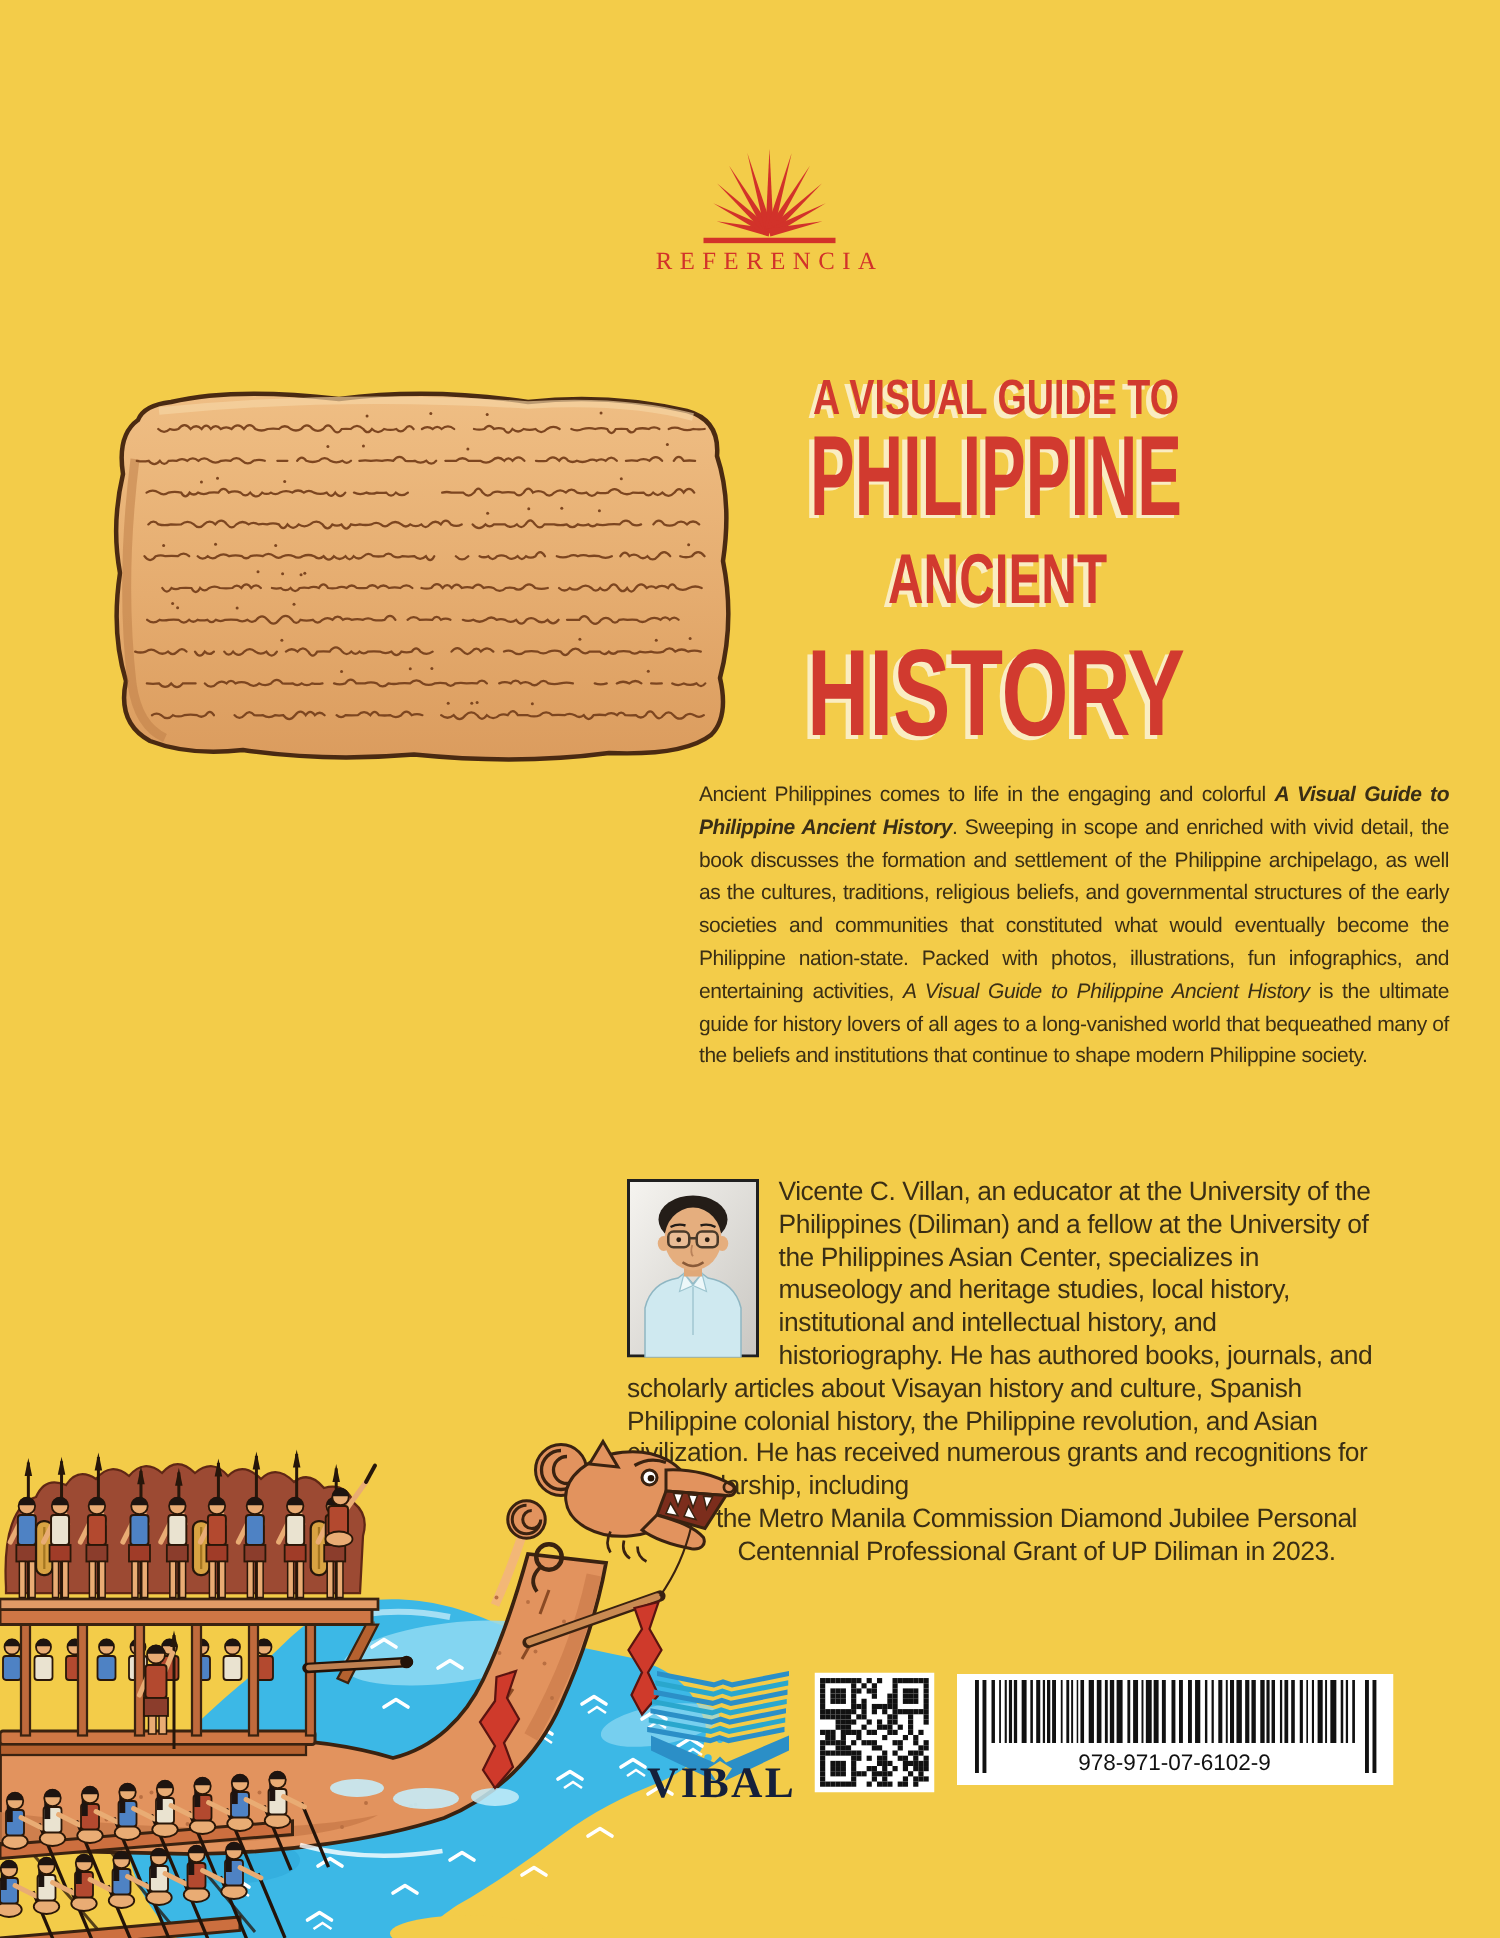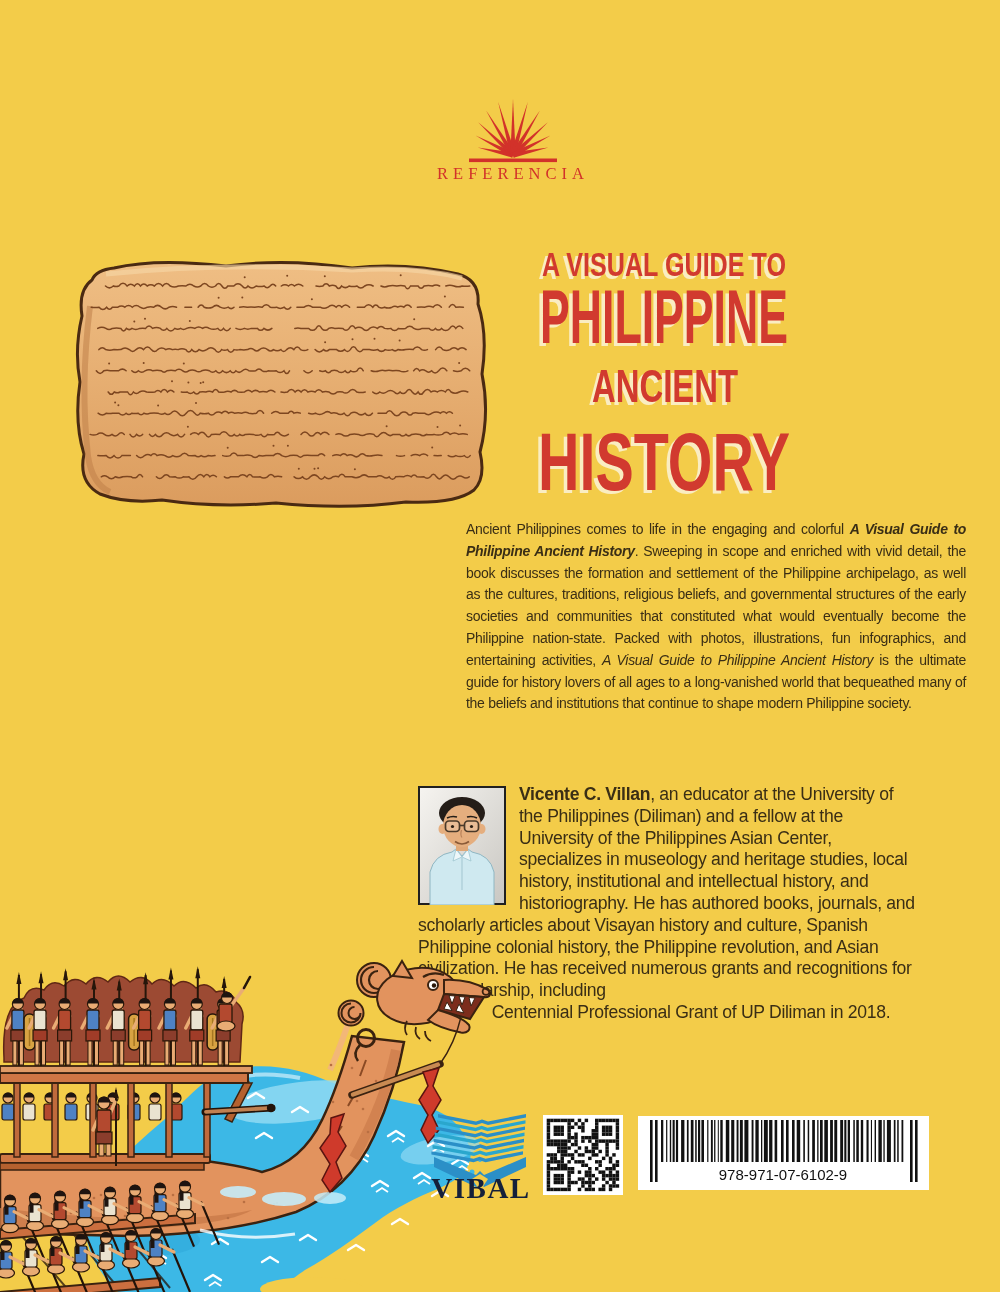--- a/index.html
+++ b/index.html
@@ -3,21 +3,21 @@
 <meta charset="utf-8">
 <style>
   html,body{margin:0;padding:0}
   body{
     width:1000px;height:1292px;position:relative;overflow:hidden;
     background:#F3CC49;
     font-family:"Liberation Sans","DejaVu Sans",sans-serif;
   }
   .abs{position:absolute}
   .seg-normal{font-weight:400;font-style:normal}
-  .seg-bold{font-weight:700}
+  .seg-bold{font-weight:400}
   .seg-italic{font-style:italic}
   .seg-bold-italic{font-weight:700;font-style:italic}
   #synopsis{
     left:418px;top:519px;width:500px;
     font-size:14px;line-height:21.8px;letter-spacing:-0.3px;
     color:#3A2E15;text-align:justify;margin-left:48px;
   }
   #bio-block{
     left:418px;top:784px;width:500px;
     font-size:17.6px;line-height:21.8px;letter-spacing:-0.3px;
@@ -164,21 +164,22 @@
       <circle cx="34.5" cy="40.5" r="1.6" fill="#2A1D12"></circle>
       <circle cx="53.5" cy="40.5" r="1.6" fill="#2A1D12"></circle>
       <path d="M29,32 q5,-2.5 10,-1" fill="none" stroke="#241D18" stroke-width="1.6"></path>
       <path d="M49,31 q5,-1.5 10,1" fill="none" stroke="#241D18" stroke-width="1.6"></path>
       <path d="M43.5,44 q-1.5,5 0.5,7.5" fill="none" stroke="#B9825A" stroke-width="1.2"></path>
       <path d="M37,55.5 Q44,60.5 51,55.5" fill="none" stroke="#8A5A38" stroke-width="1.6"></path>
     </g>
   </svg>
   <span id="bio-text"><span class="seg-bold">Vicente C. Villan</span><span class="seg-normal">, an educator at the University of the Philippines (Diliman) and a fellow at the University of the Philippines Asian Center, specializes in museology and heritage studies, local history, institutional and intellectual history, and historiography. He has authored books, journals, and scholarly articles about Visayan history and culture, Spanish Philippine colonial history, the Philippine revolution, and Asian civilization. He has received numerous grants and recognitions for his scholarship, including</span></span>
   <div id="bio-tail">
-    <div>Centennial Professional Grant of UP Diliman in 2018.</div>
+    <div>the Metro Manila Commission Diamond Jubilee Personal</div>
+    <div>Centennial Professional Grant of UP Diliman in 2023.</div>
   </div>
 </div>
 
 <svg class="abs" id="boat-svg" style="left:0;top:940px;pointer-events:none" width="660" height="352" viewBox="0 0 660 352">
 
   <g>
     <path d="M222,132 C260,120 300,128 330,142 C358,152 385,158 420,165
              C448,172 462,185 470,208 C474,228 458,240 440,248
              C415,258 395,268 375,283 C352,300 330,316 305,330 C290,340 278,352 270,352
              L118,352 C98,332 82,306 86,276 C90,246 128,210 164,180 C186,160 200,142 222,132 Z" fill="#3CB8E6"></path>

